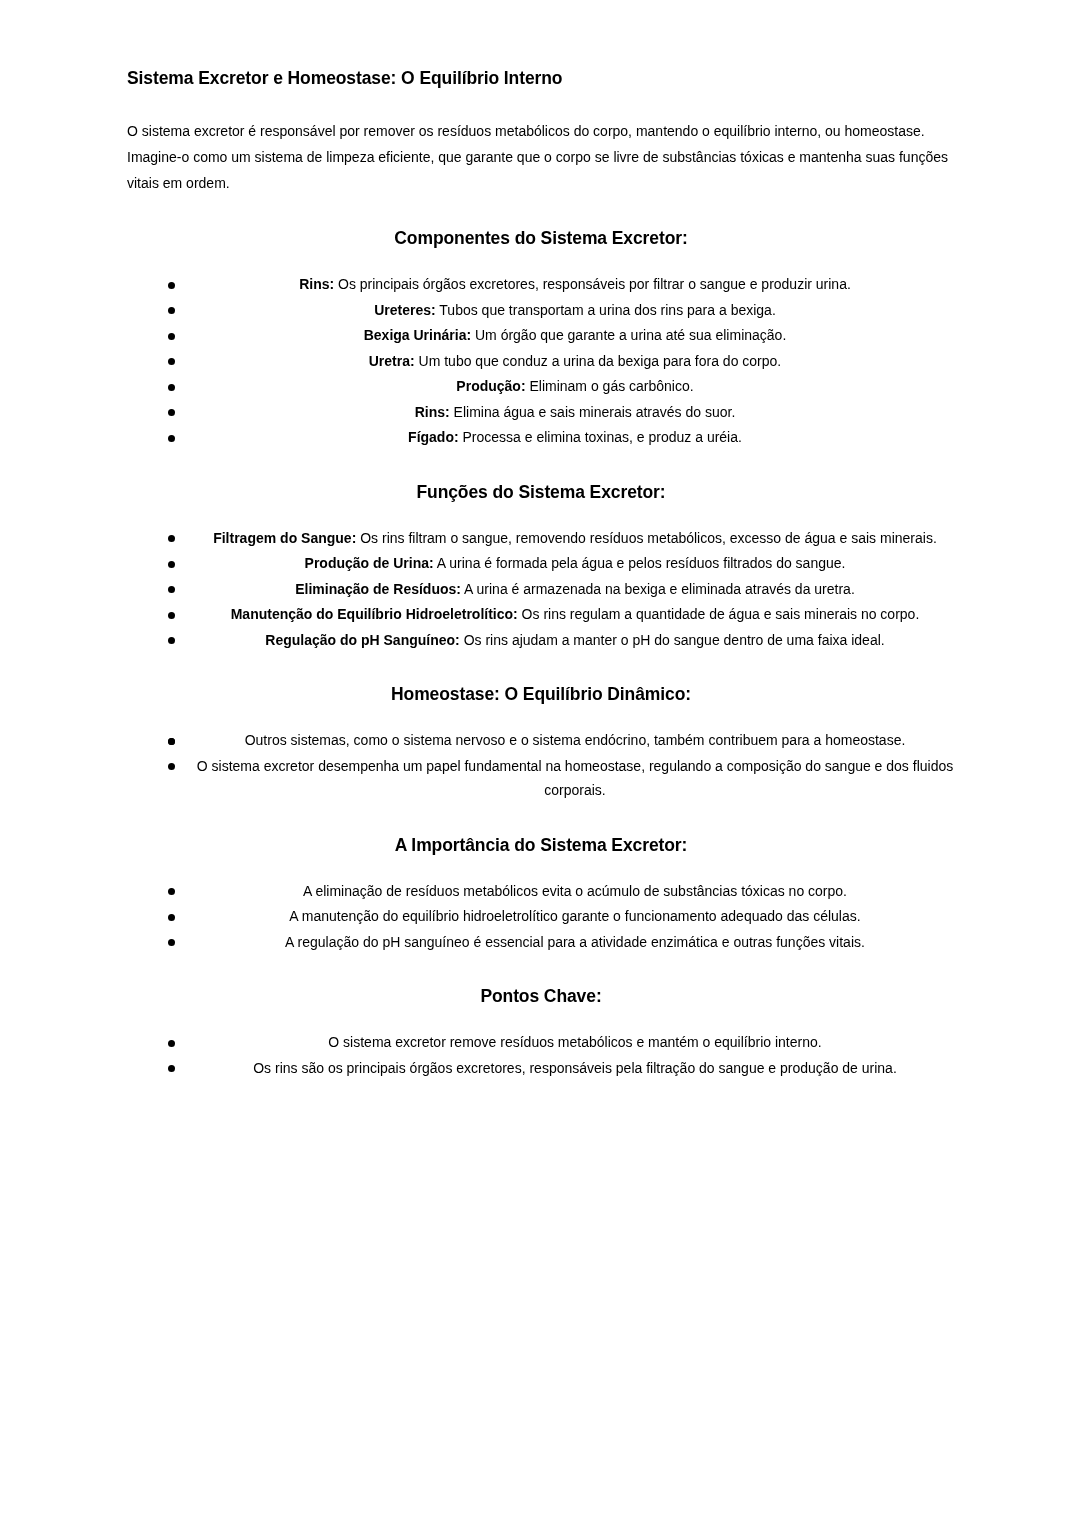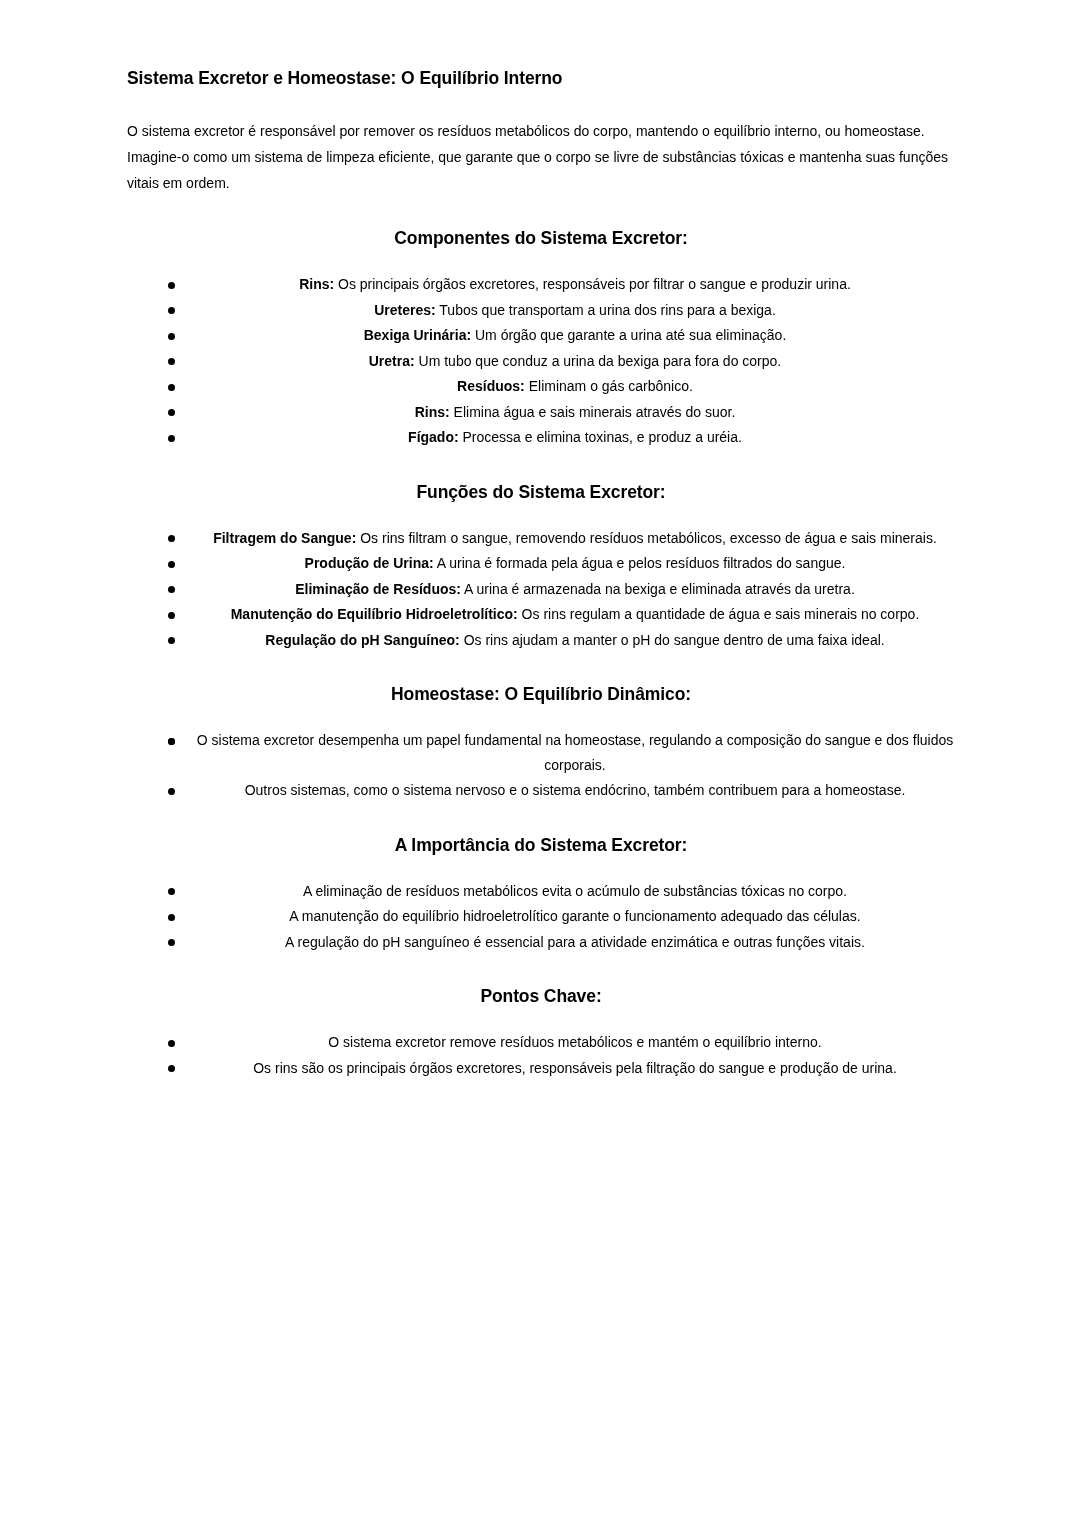--- a/index.html
+++ b/index.html
@@ -83,41 +83,41 @@
   <p class="para">O sistema excretor é responsável por remover os resíduos metabólicos do corpo, mantendo o equilíbrio interno, ou homeostase. Imagine-o como um sistema de limpeza eficiente, que garante que o corpo se livre de substâncias tóxicas e mantenha suas funções vitais em ordem.</p>
 
   <div id="sections-root">
       <div class="sec-block">
         <h2 class="section-heading">Componentes do Sistema Excretor:</h2>
         <ul class="bullets">
           <li><span class="dot"></span><span class="lbl">Rins:</span> <span>Os principais órgãos excretores, responsáveis por filtrar o sangue e produzir urina.</span></li>
           <li><span class="dot"></span><span class="lbl">Ureteres:</span> <span>Tubos que transportam a urina dos rins para a bexiga.</span></li>
           <li><span class="dot"></span><span class="lbl">Bexiga Urinária:</span> <span>Um órgão que garante a urina até sua eliminação.</span></li>
           <li><span class="dot"></span><span class="lbl">Uretra:</span> <span>Um tubo que conduz a urina da bexiga para fora do corpo.</span></li>
-          <li><span class="dot"></span><span class="lbl">Resíduos:</span> <span>Eliminam o gás carbônico.</span></li>
+          <li><span class="dot"></span><span class="lbl">Produção:</span> <span>Eliminam o gás carbônico.</span></li>
           <li><span class="dot"></span><span class="lbl">Rins:</span> <span>Elimina água e sais minerais através do suor.</span></li>
           <li><span class="dot"></span><span class="lbl">Fígado:</span> <span>Processa e elimina toxinas, e produz a uréia.</span></li>
         </ul>
       </div>
       <div class="sec-block">
         <h2 class="section-heading">Funções do Sistema Excretor:</h2>
         <ul class="bullets">
           <li><span class="dot"></span><span class="lbl">Filtragem do Sangue:</span> <span>Os rins filtram o sangue, removendo resíduos metabólicos, excesso de água e sais minerais.</span></li>
           <li><span class="dot"></span><span class="lbl">Produção de Urina:</span> <span>A urina é formada pela água e pelos resíduos filtrados do sangue.</span></li>
           <li><span class="dot"></span><span class="lbl">Eliminação de Resíduos:</span> <span>A urina é armazenada na bexiga e eliminada através da uretra.</span></li>
           <li><span class="dot"></span><span class="lbl">Manutenção do Equilíbrio Hidroeletrolítico:</span> <span>Os rins regulam a quantidade de água e sais minerais no corpo.</span></li>
           <li><span class="dot"></span><span class="lbl">Regulação do pH Sanguíneo:</span> <span>Os rins ajudam a manter o pH do sangue dentro de uma faixa ideal.</span></li>
         </ul>
       </div>
       <div class="sec-block">
         <h2 class="section-heading">Homeostase: O Equilíbrio Dinâmico:</h2>
         <ul class="bullets">
           <li><span class="dot"></span></li>
+          <li><span class="dot"></span><span>Outros sistemas, como o sistema nervoso e o sistema endócrino, também contribuem para a homeostase.</span></li>
           <li><span class="dot"></span><span>O sistema excretor desempenha um papel fundamental na homeostase, regulando a composição do sangue e dos fluidos corporais.</span></li>
-          <li><span class="dot"></span><span>Outros sistemas, como o sistema nervoso e o sistema endócrino, também contribuem para a homeostase.</span></li>
         </ul>
       </div>
       <div class="sec-block">
         <h2 class="section-heading">A Importância do Sistema Excretor:</h2>
         <ul class="bullets">
           <li><span class="dot"></span><span>A eliminação de resíduos metabólicos evita o acúmulo de substâncias tóxicas no corpo.</span></li>
           <li><span class="dot"></span><span>A manutenção do equilíbrio hidroeletrolítico garante o funcionamento adequado das células.</span></li>
           <li><span class="dot"></span><span>A regulação do pH sanguíneo é essencial para a atividade enzimática e outras funções vitais.</span></li>
         </ul>
       </div>

